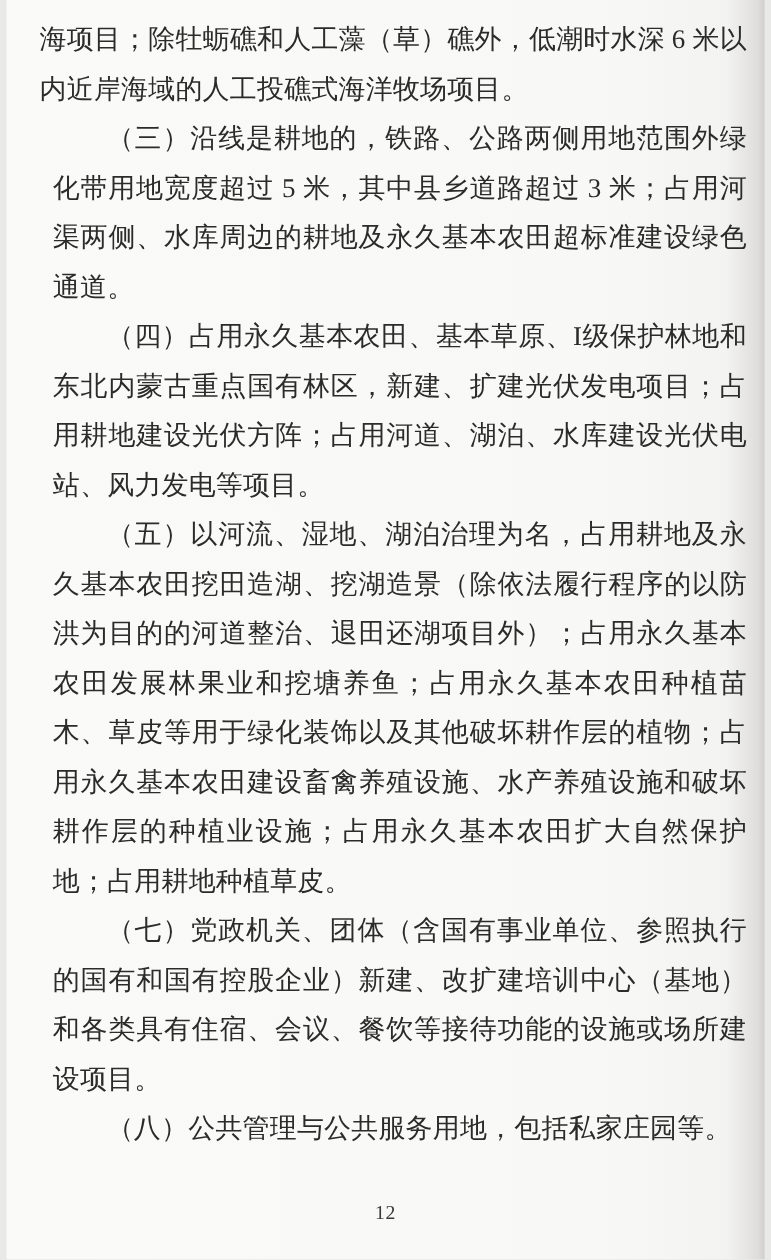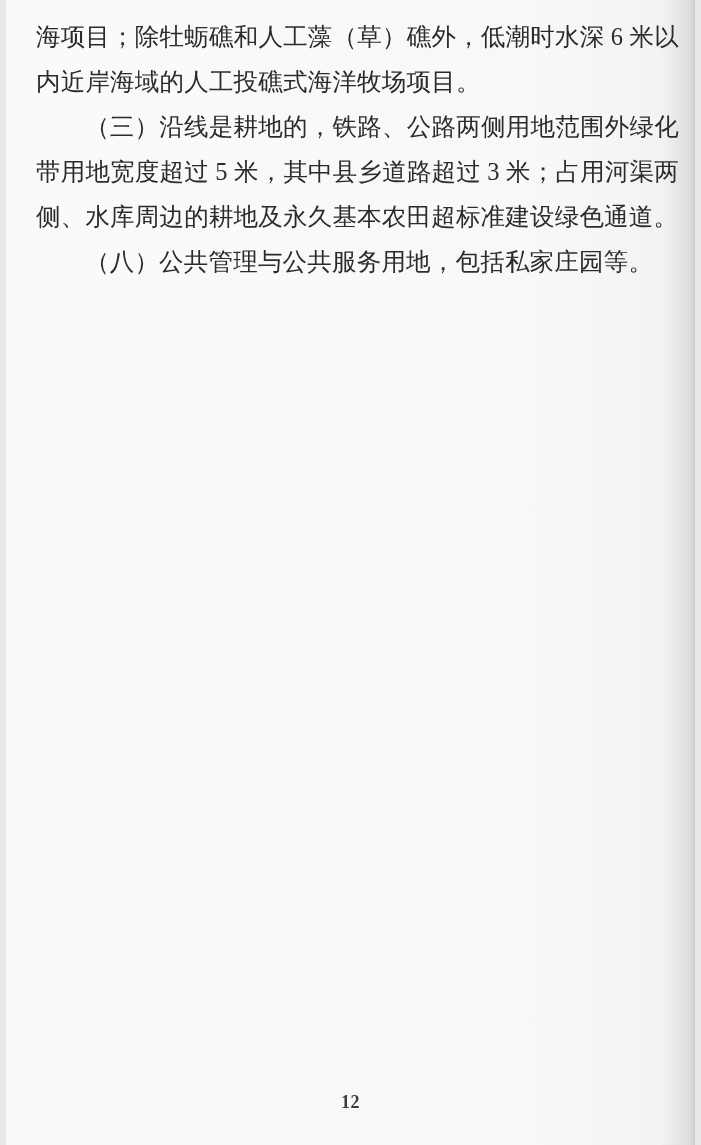--- a/index.html
+++ b/index.html
@@ -33,43 +33,47 @@
     text-align: justify;
     text-justify: inter-ideograph;
     letter-spacing: 0.2px;
   }
   .content p {
     margin: 0;
     padding: 0;
   }
   .content p.indent {
     text-indent: 2em;
+    margin-left: 12px;
   }
   .footer {
     position: absolute;
     left: 0;
     width: 100%;
     top: 1092px;
     text-align: center;
   }
   .page-number {
     display: inline-block;
     font-family: "Liberation Serif", "DejaVu Serif", serif;
     font-size: 18px;
-    font-weight: 700;
+    font-weight: 400;
     color: #3c3c3c;
     letter-spacing: 0.5px;
   }
 </style>
 </head>
 <body>
 
 <div class="page">
   <div class="content">
     <p>海项目；除牡蛎礁和人工藻（草）礁外，低潮时水深 6 米以内近岸海域的人工投礁式海洋牧场项目。</p>
     <p class="indent">（三）沿线是耕地的，铁路、公路两侧用地范围外绿化带用地宽度超过 5 米，其中县乡道路超过 3 米；占用河渠两侧、水库周边的耕地及永久基本农田超标准建设绿色通道。</p>
+    <p class="indent">（四）占用永久基本农田、基本草原、I级保护林地和东北内蒙古重点国有林区，新建、扩建光伏发电项目；占用耕地建设光伏方阵；占用河道、湖泊、水库建设光伏电站、风力发电等项目。</p>
+    <p class="indent">（五）以河流、湿地、湖泊治理为名，占用耕地及永久基本农田挖田造湖、挖湖造景（除依法履行程序的以防洪为目的的河道整治、退田还湖项目外）；占用永久基本农田发展林果业和挖塘养鱼；占用永久基本农田种植苗木、草皮等用于绿化装饰以及其他破坏耕作层的植物；占用永久基本农田建设畜禽养殖设施、水产养殖设施和破坏耕作层的种植业设施；占用永久基本农田扩大自然保护地；占用耕地种植草皮。</p>
+    <p class="indent">（七）党政机关、团体（含国有事业单位、参照执行的国有和国有控股企业）新建、改扩建培训中心（基地）和各类具有住宿、会议、餐饮等接待功能的设施或场所建设项目。</p>
     <p class="indent">（八）公共管理与公共服务用地，包括私家庄园等。</p>
   </div>
 
   <div class="footer">
     <span class="page-number">12</span>
   </div>
 </div>
 
 </body></html>

